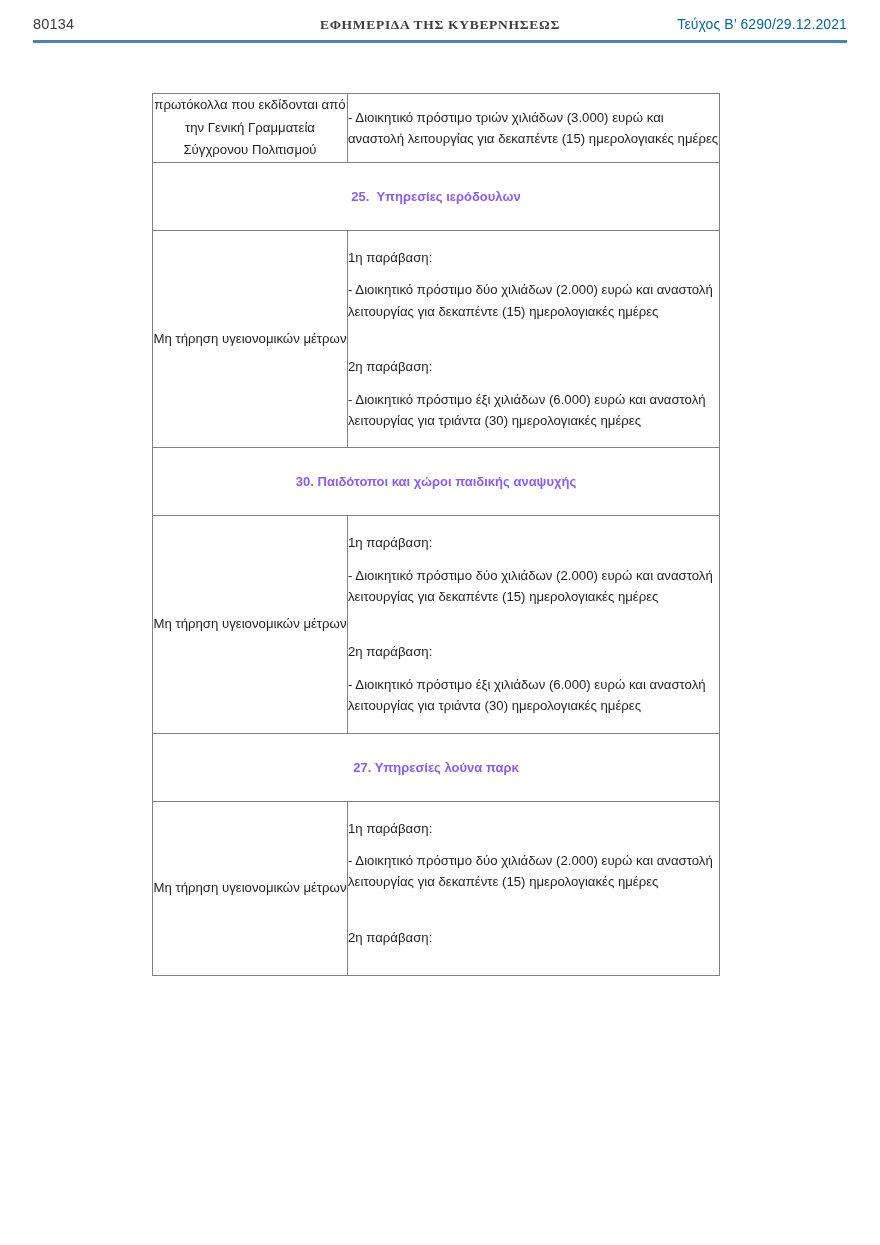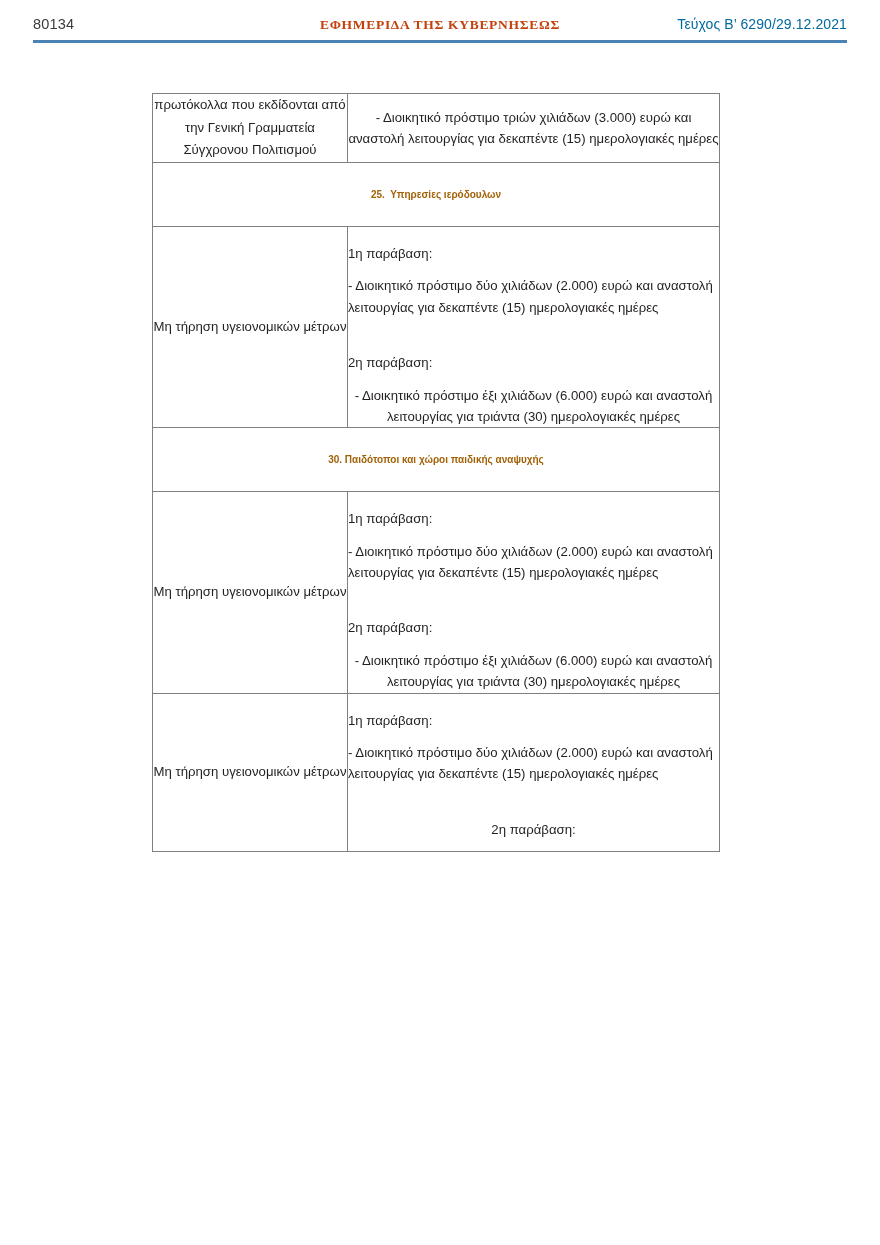--- a/index.html
+++ b/index.html
@@ -96,47 +96,46 @@
     padding: 12px 16px 12px 12px;
     font-size: 13.2px;
     line-height: 1.62;
     color: #231f20;
   }
   .cell-sanction .para {
     margin: 0 0 16px 0;
   }
   .cell-sanction .para:last-child {
     margin-bottom: 0;
-    text-align: center;
   }
   .cell-sanction .para.tight {
     margin-bottom: 11px;
   }
   .cell-sanction .para.gap-before {
     margin-top: 34px;
   }
 
   .section-title-row td {
     text-align: center;
-    font-size: 10px;
+    font-size: 13px;
     font-weight: 700;
-    color: #a16207;
+    color: #8b5cf6;
     padding: 26px 10px;
     white-space: pre;
   }
 
   
-  .row-tall .cell-sanction { padding-top: 16px; padding-bottom: 0; }
+  .row-tall .cell-sanction { padding-top: 16px; padding-bottom: 16px; }
 </style>
 </head>
 <body>
 
 <div class="page-header">
   <div class="hdr-page-number">80134</div>
-  <div class="hdr-gazette-title" style="color: #c2410c;">ΕΦΗΜΕΡΙΔΑ ΤΗΣ ΚΥΒΕΡΝΗΣΕΩΣ</div>
+  <div class="hdr-gazette-title" style="color: #404040;">ΕΦΗΜΕΡΙΔΑ ΤΗΣ ΚΥΒΕΡΝΗΣΕΩΣ</div>
   <div class="hdr-issue">Τεύχος Β’ 6290/29.12.2021</div>
   <div class="hdr-rule" style="background: rgb(74, 130, 180);"></div>
 </div>
 
 <table class="penalty-table">
   <colgroup>
     <col class="col-violation">
     <col class="col-sanction">
   </colgroup>
   <tbody id="table-body">
@@ -163,20 +162,23 @@
       </tr>
       <tr class="row-tall">
         <td class="cell-violation">Μη τήρηση υγειονομικών μέτρων</td>
         <td class="cell-sanction">
           <div class="para tight">1η παράβαση:</div>
           <div class="para">- Διοικητικό πρόστιμο δύο χιλιάδων (2.000) ευρώ και αναστολή λειτουργίας για δεκαπέντε (15) ημερολογιακές ημέρες</div>
           <div class="para tight gap-before">2η παράβαση:</div>
           <div class="para">- Διοικητικό πρόστιμο έξι χιλιάδων (6.000) ευρώ και αναστολή λειτουργίας για τριάντα (30) ημερολογιακές ημέρες</div>
         </td>
       </tr>
+      <tr class="section-title-row">
+        <td colspan="2">27. Υπηρεσίες λούνα παρκ</td>
+      </tr>
       <tr class="row-tall">
         <td class="cell-violation">Μη τήρηση υγειονομικών μέτρων</td>
         <td class="cell-sanction">
           <div class="para tight">1η παράβαση:</div>
           <div class="para">- Διοικητικό πρόστιμο δύο χιλιάδων (2.000) ευρώ και αναστολή λειτουργίας για δεκαπέντε (15) ημερολογιακές ημέρες</div>
           <div class="para tight gap-before">2η παράβαση:</div>
         </td>
       </tr>
     </tbody>
 </table>

